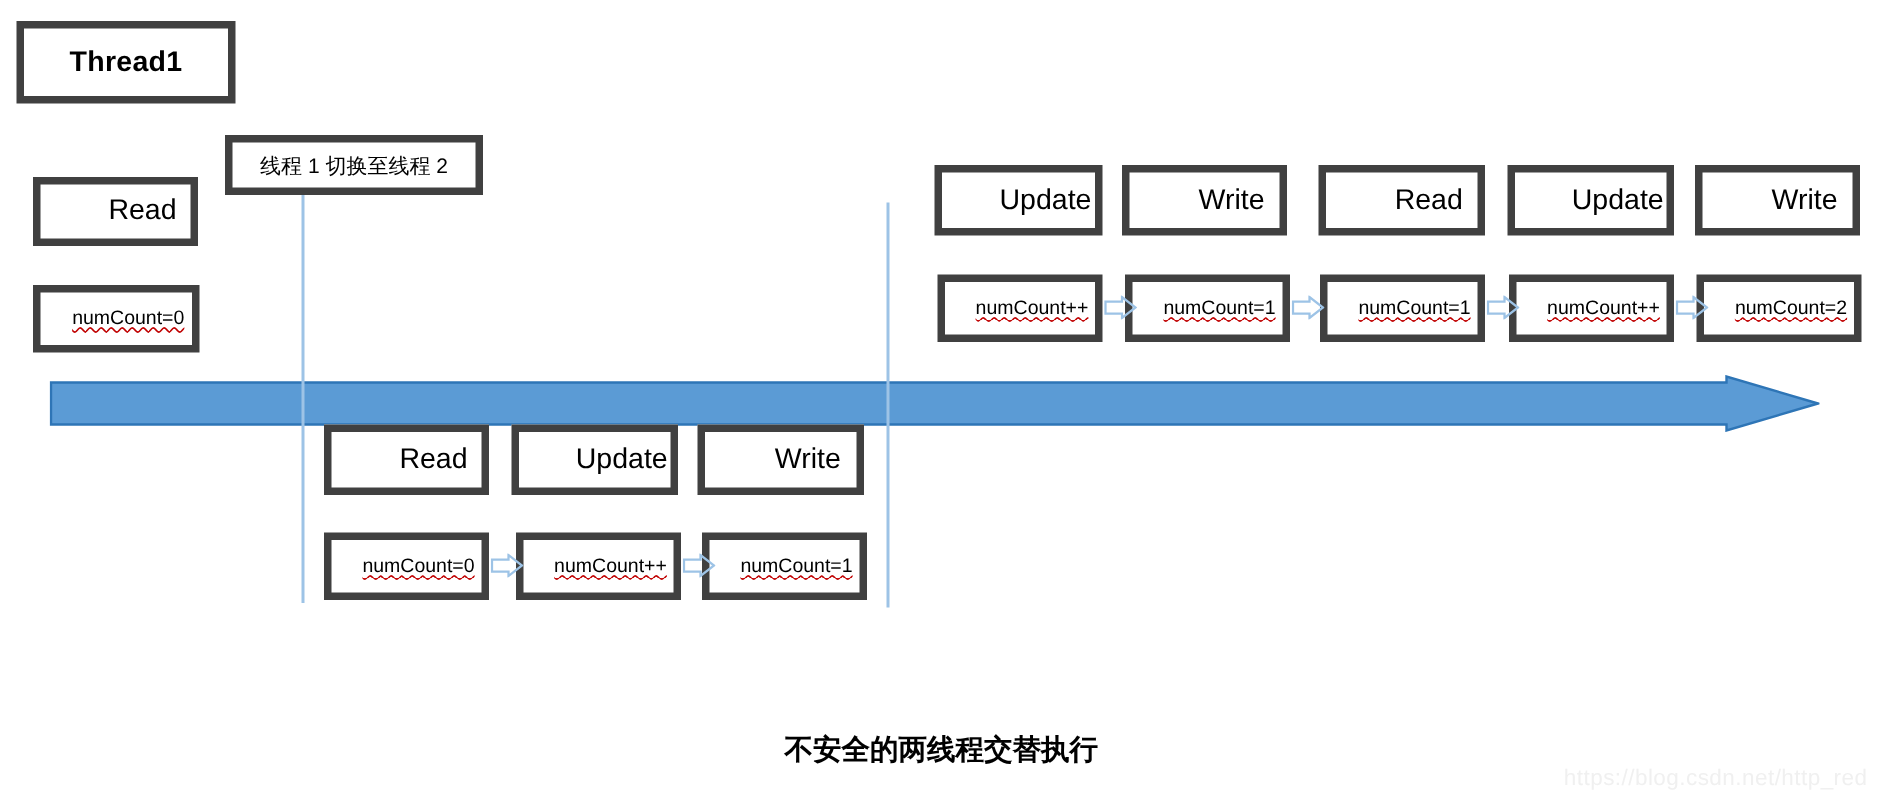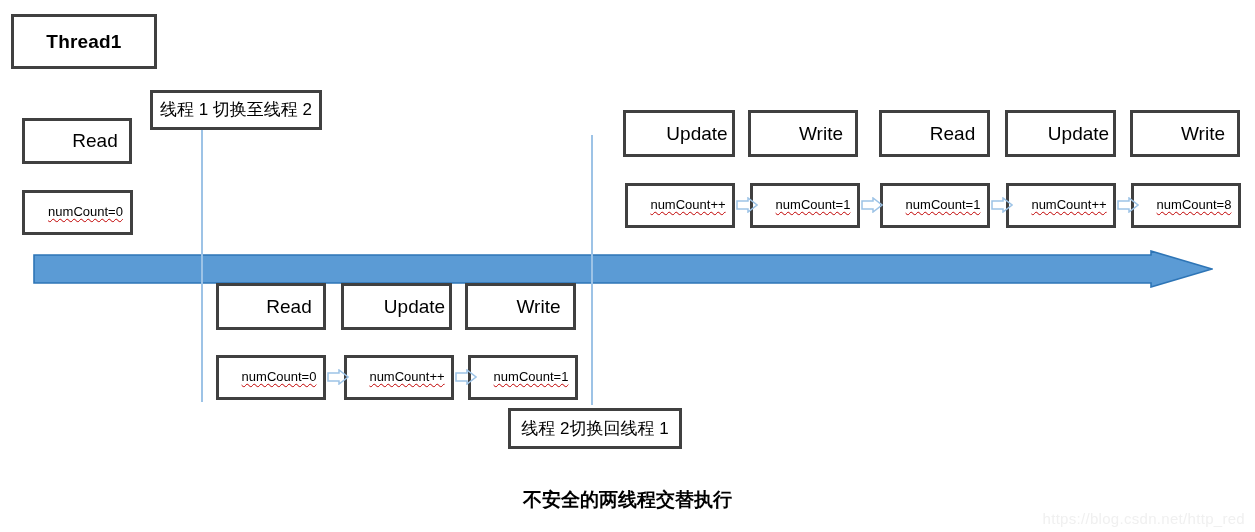--- a/index.html
+++ b/index.html
@@ -10,40 +10,40 @@
     position:relative;
     overflow:hidden;
     color:#000;
   }
   #stage{position:absolute;left:0;top:0;width:1255px;height:532px;}
 
   
   .box{
     position:absolute;
     box-sizing:border-box;
-    border:3px solid #404040;
+    border:5px solid #404040;
     background:#ffffff;
     display:flex;
     align-items:center;
     justify-content:center;
     text-align:center;
     line-height:1.15;
   }
   .box.thread-label{
     font-size:19px;
     font-weight:bold;
     letter-spacing:.2px;
   }
   .box.op{
     font-size:19px;
     font-weight:normal;
     padding-left:36px;
   }
   .box.note{
-    font-size:17px;
+    font-size:14px;
     font-weight:normal;
   }
   .box.val{
     font-size:13px;
     font-weight:normal;
   }
   
   .val .sp{
     position:relative;
     padding-bottom:1px;
@@ -124,21 +124,21 @@
   <div class="box val" style="left:750px;top:183px;width:110px;height:45px;">
     <span class="sp">numCount=1</span>
     </div>
   <div class="box val" style="left:880px;top:183px;width:110px;height:45px;">
     <span class="sp">numCount=1</span>
     </div>
   <div class="box val" style="left:1006px;top:183px;width:110px;height:45px;">
     <span class="sp">numCount++</span>
     </div>
   <div class="box val" style="left:1131px;top:183px;width:110px;height:45px;">
-    <span class="sp">numCount=8</span>
+    <span class="sp">numCount=2</span>
     </div>
 
   <svg class="conn" style="left:736px;top:197px;" viewBox="0 0 22 16">
     <polygon points="1,4 12,4 12,1 21,8 12,15 12,12 1,12" fill="none" stroke="#9DC3E6" stroke-width="1.5"></polygon>
     </svg>
   <svg class="conn" style="left:861px;top:197px;" viewBox="0 0 22 16">
     <polygon points="1,4 12,4 12,1 21,8 12,15 12,12 1,12" fill="none" stroke="#9DC3E6" stroke-width="1.5"></polygon>
     </svg>
   <svg class="conn" style="left:991px;top:197px;" viewBox="0 0 22 16">
     <polygon points="1,4 12,4 12,1 21,8 12,15 12,12 1,12" fill="none" stroke="#9DC3E6" stroke-width="1.5"></polygon>
@@ -163,18 +163,17 @@
     </div>
 
   <svg class="conn" style="left:327px;top:369px;" viewBox="0 0 22 16">
     <polygon points="1,4 12,4 12,1 21,8 12,15 12,12 1,12" fill="none" stroke="#9DC3E6" stroke-width="1.5"></polygon>
     </svg>
   <svg class="conn" style="left:455px;top:369px;" viewBox="0 0 22 16">
     <polygon points="1,4 12,4 12,1 21,8 12,15 12,12 1,12" fill="none" stroke="#9DC3E6" stroke-width="1.5"></polygon>
     </svg>
 
   <div class="box note" style="left:150px;top:90px;width:172px;height:40px;">线程 1 切换至线程 2</div>
-  <div class="box note" style="left:508px;top:408px;width:174px;height:41px;">线程 2切换回线程 1</div>
 
   <div id="caption">不安全的两线程交替执行</div>
   <div id="watermark">https://blog.csdn.net/http_red</div>
 
 </div>
 
 </body></html>

